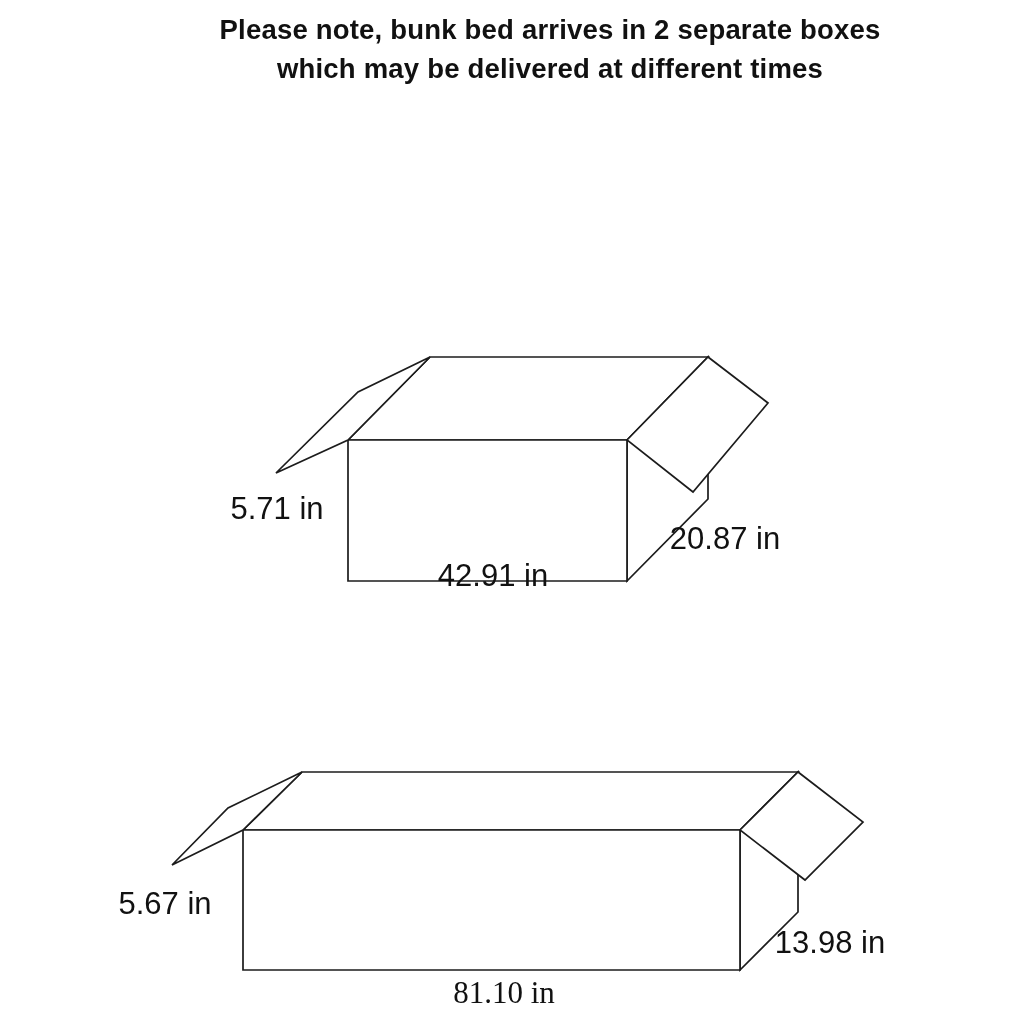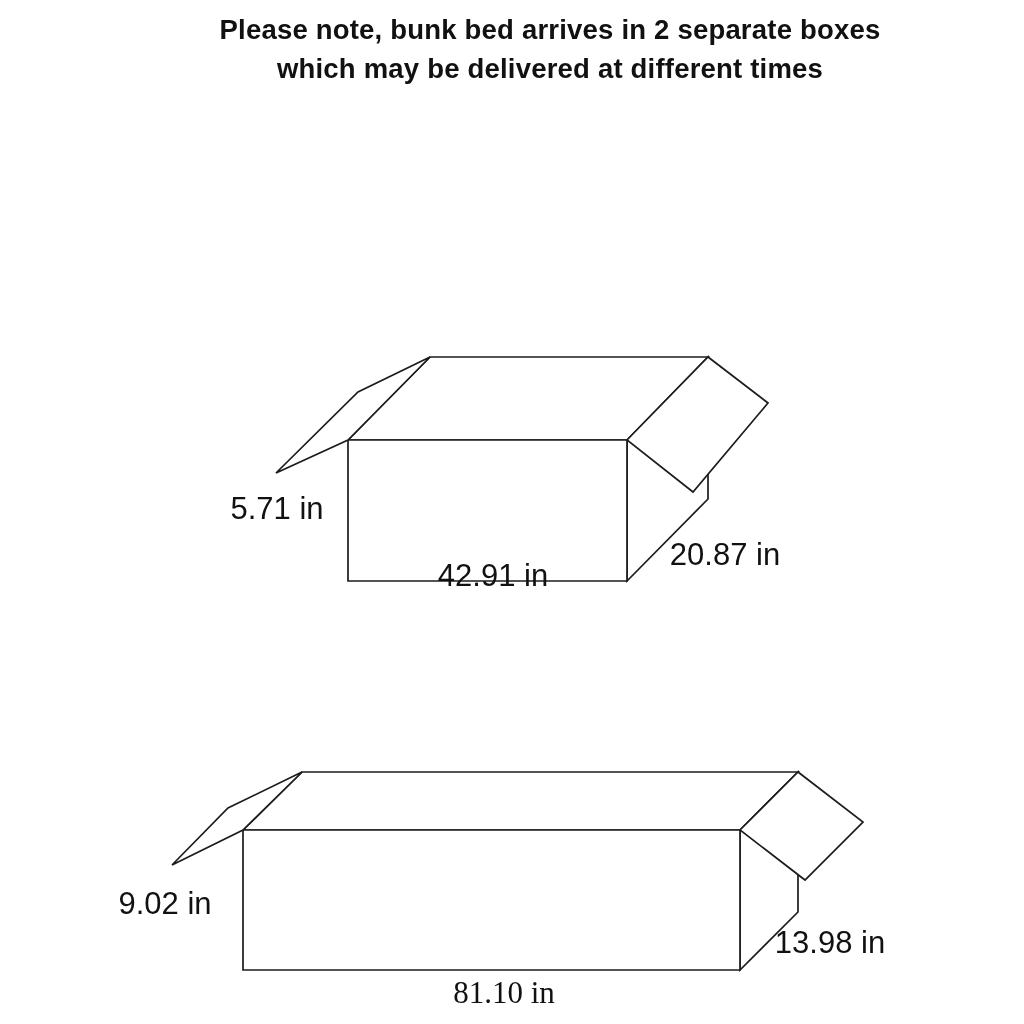--- a/index.html
+++ b/index.html
@@ -60,19 +60,19 @@
     </g>
   </svg>
 
   <div class="header">
     <div>Please note, bunk bed arrives in 2 separate boxes</div>
     <div>which may be delivered at different times</div>
   </div>
 
   <div class="dim-label" style="left:277px; top:509px;text-align:center;">5.71 in</div>
   <div class="dim-label" style="left:493px; top:576px;">42.91 in</div>
-  <div class="dim-label" style="left:725px; top:555px;">20.87 in</div>
+  <div class="dim-label" style="left:725px; top:539px;">20.87 in</div>
 
-  <div class="dim-label" style="left:165px; top:904px;">9.02 in</div>
+  <div class="dim-label" style="left:165px; top:904px;">5.67 in</div>
   <div class="dim-label" style="left:504px; top:993px;font-family:Liberation Serif, serif;">81.10 in</div>
   <div class="dim-label" style="left:830px; top:943px;">13.98 in</div>
 
 </div>
 
 </body></html>

